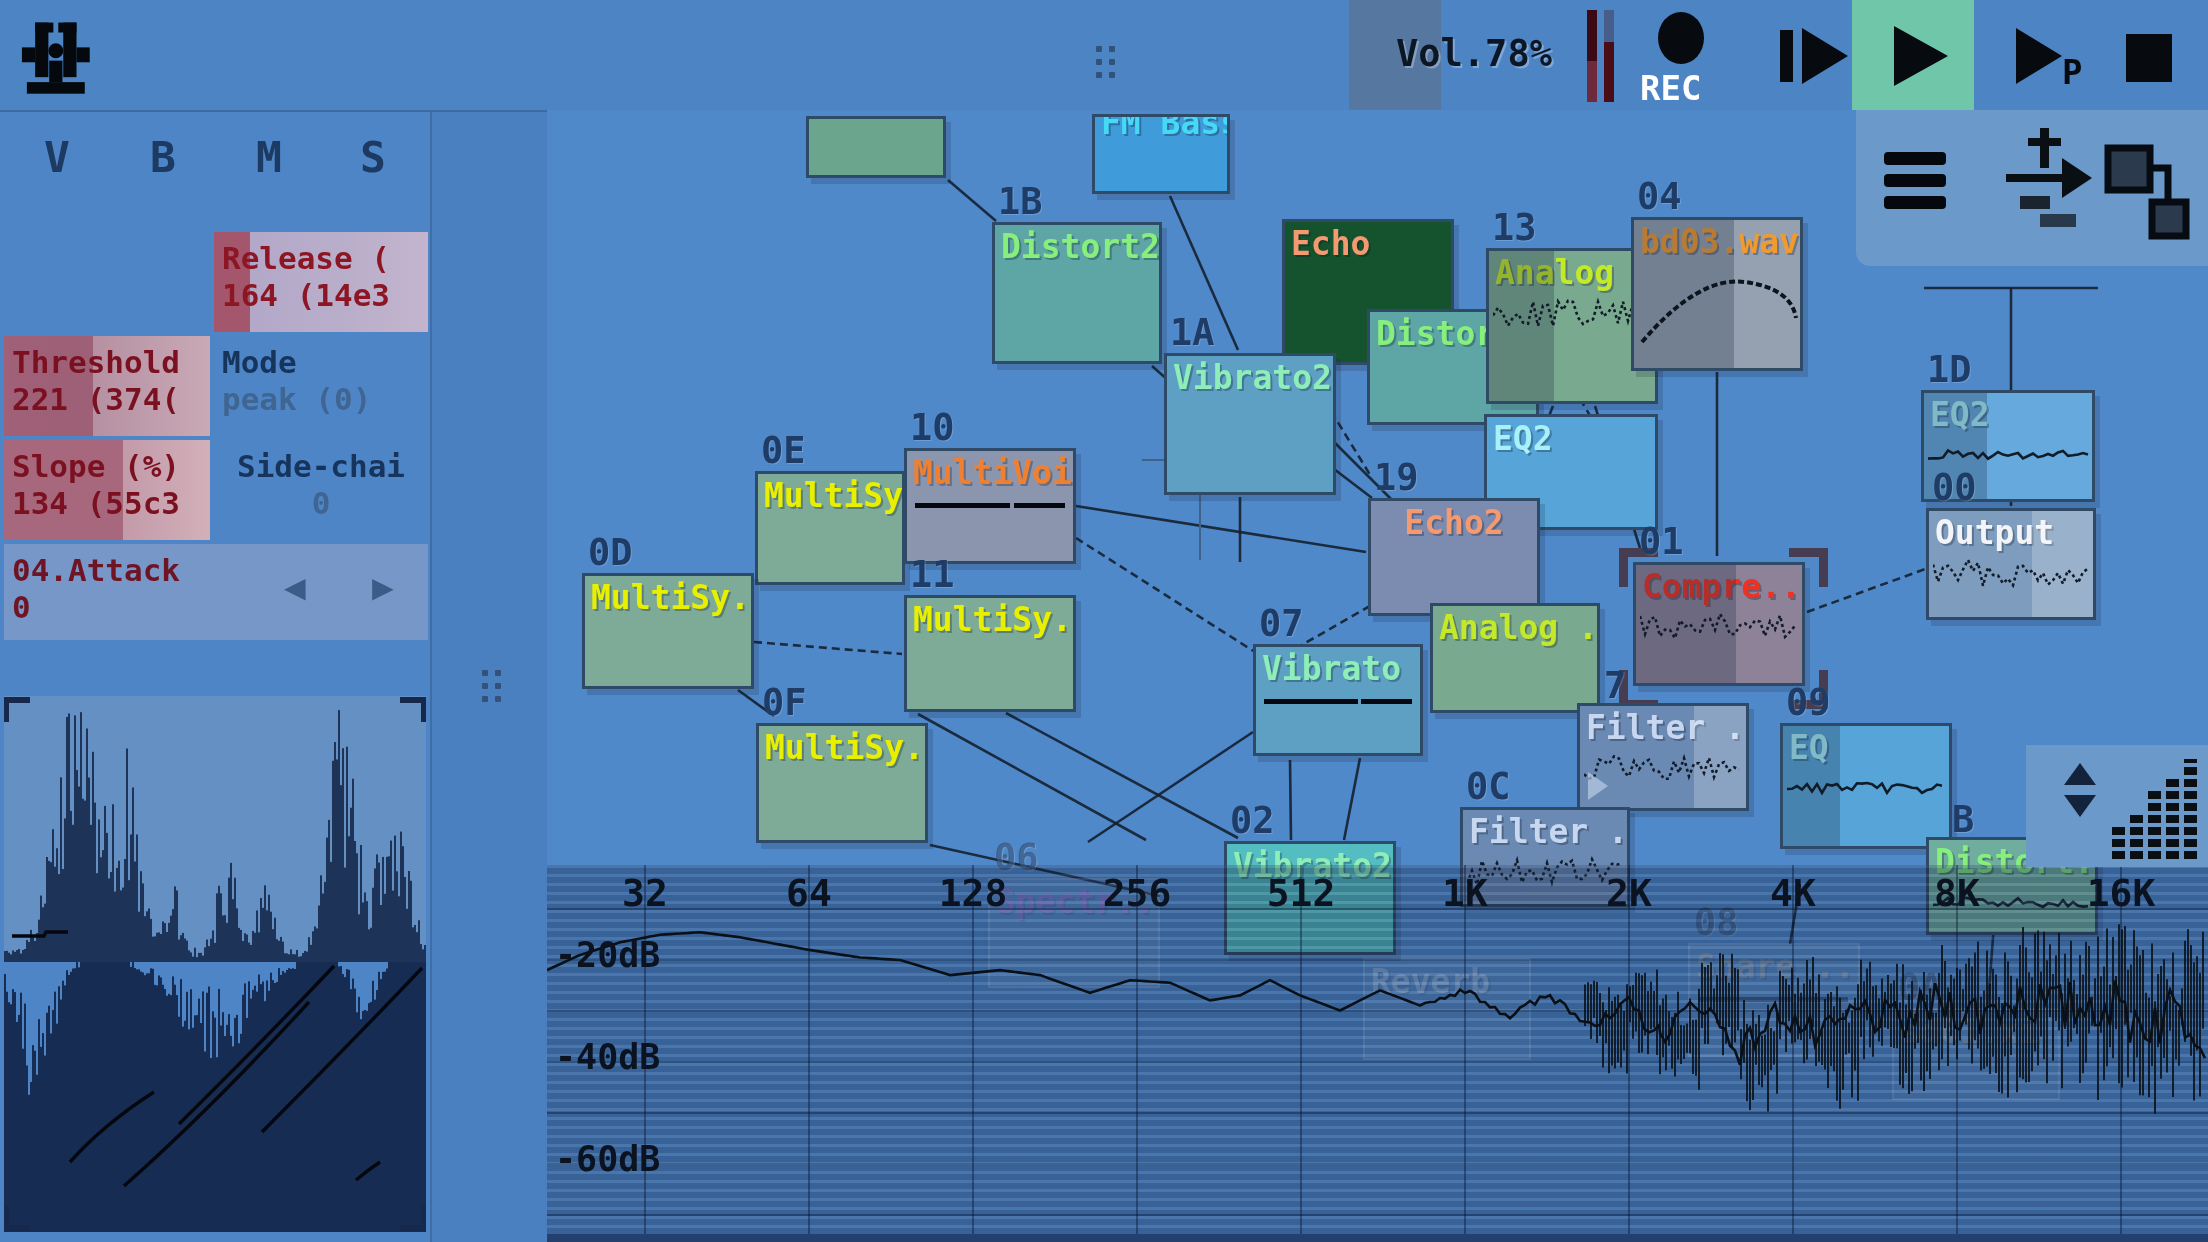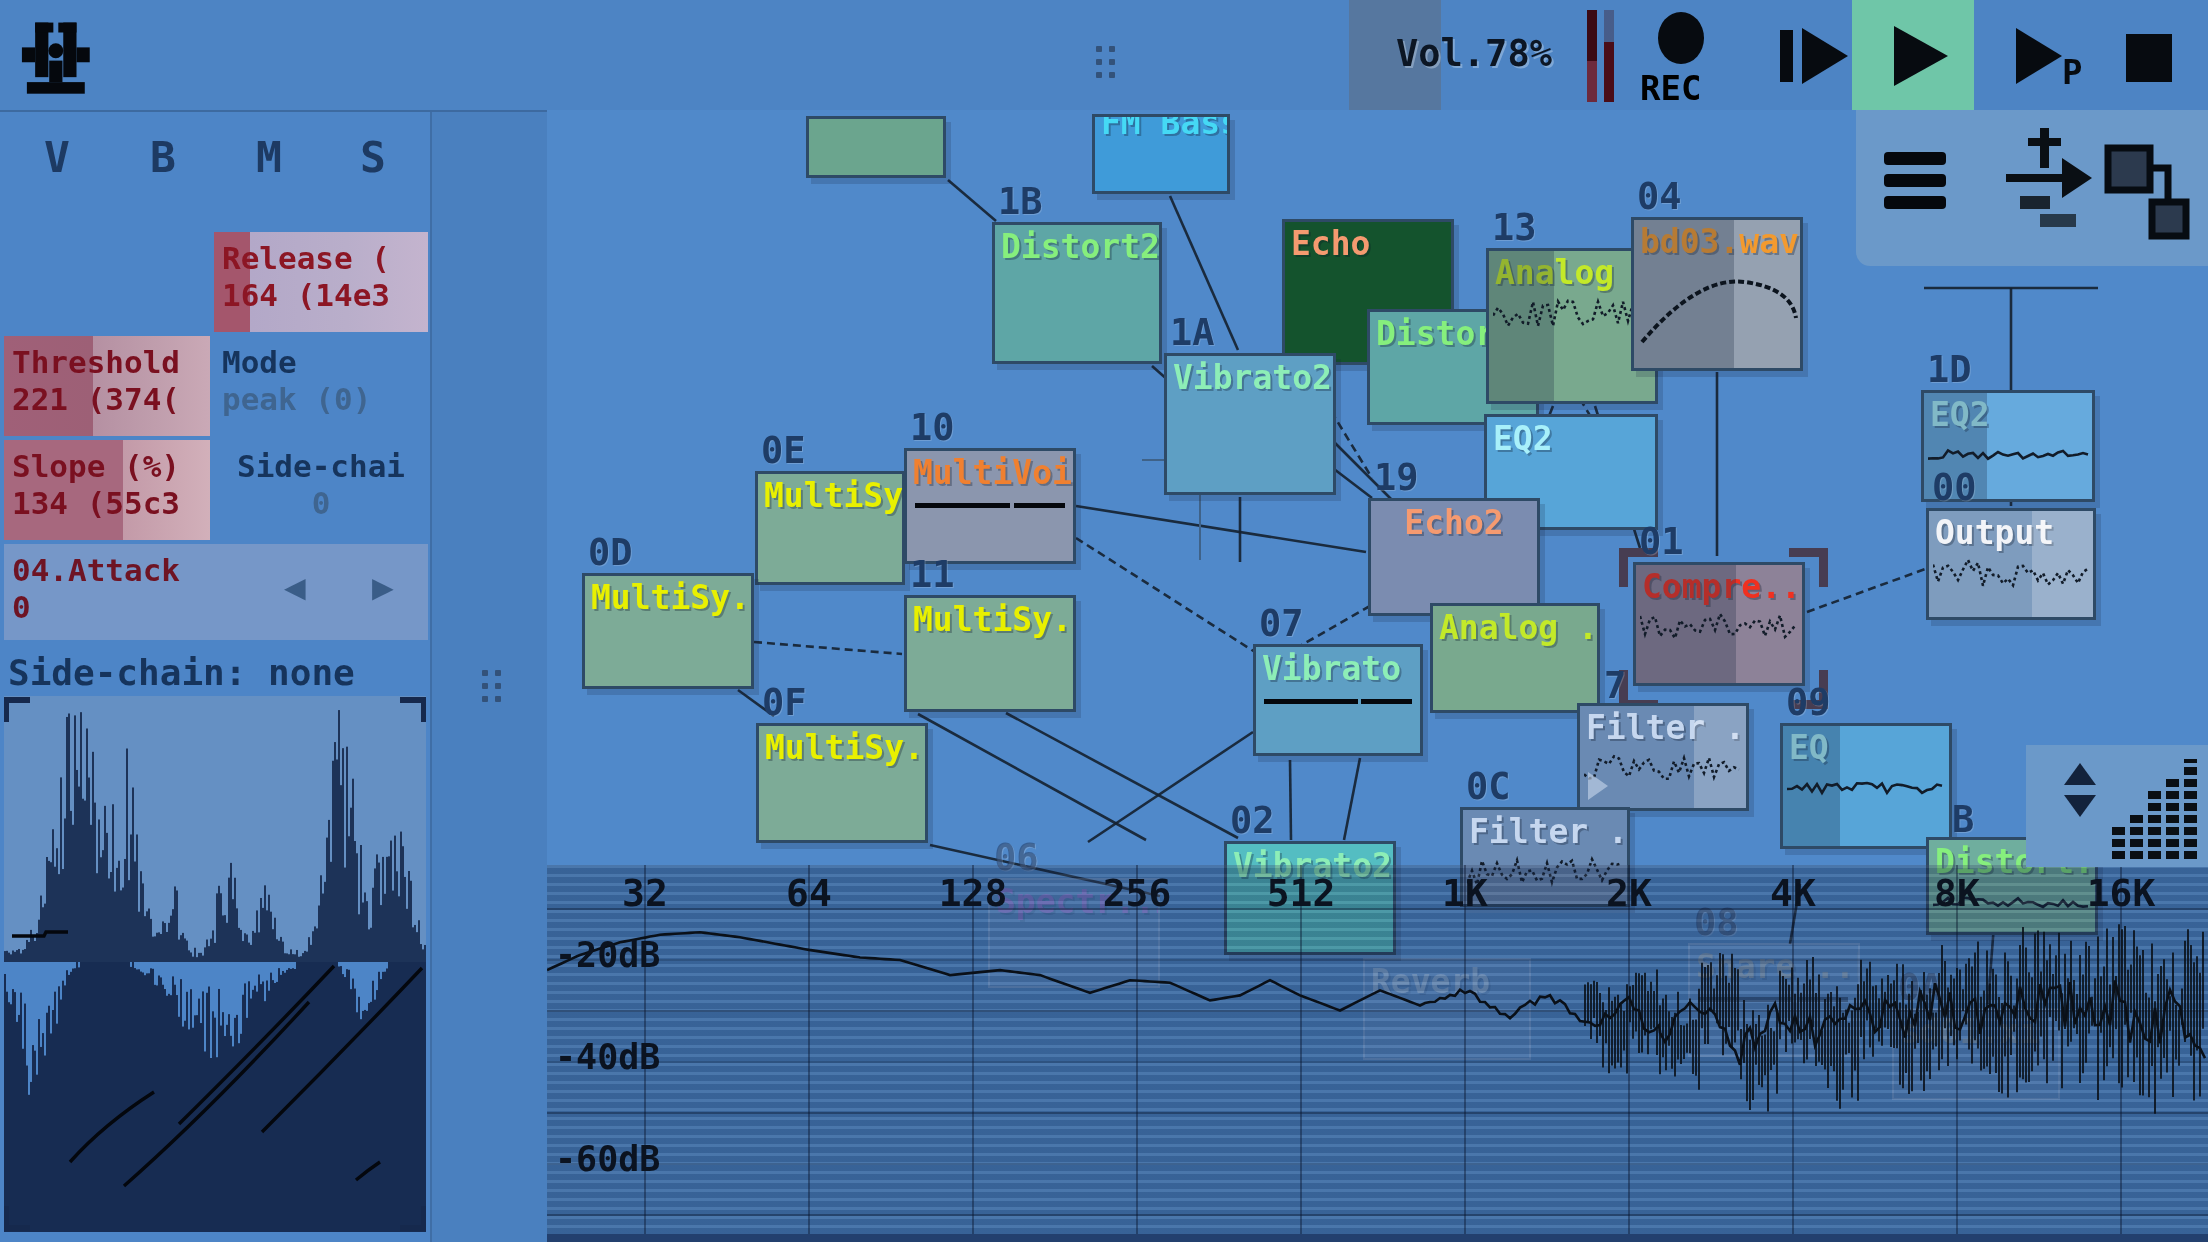--- a/index.html
+++ b/index.html
@@ -10,21 +10,21 @@
           border-bottom:2px solid rgba(25,45,75,.30);}
   #logo{position:absolute;left:12px;top:6px;width:86px;height:96px;}
   .dots{position:absolute;display:grid;grid-template-columns:6px 6px;grid-template-rows:6px 6px 6px;gap:7px;}
   .dots i{background:#33527a;border-radius:1px;}
   #volmeter-slab{position:absolute;left:1349px;top:0;width:92px;height:110px;background:#56779f;}
   #vol-label{position:absolute;left:1396px;top:32px;font-size:37px;font-weight:bold;color:#0c1624;
              text-shadow:2px 2px 0 rgba(220,235,250,.35);}
   .lvlbar{position:absolute;top:10px;width:10px;height:92px;}
   #rec-btn{position:absolute;left:1636px;top:4px;width:86px;height:104px;cursor:pointer;}
   #rec-btn .circ{position:absolute;left:22px;top:8px;width:46px;height:52px;background:#070b10;border-radius:50%;}
-  #rec-btn .rec-t{position:absolute;left:4px;top:64px;font-size:34px;font-weight:bold;color:#000000;}
+  #rec-btn .rec-t{position:absolute;left:4px;top:64px;font-size:34px;font-weight:bold;color:#ffffff;}
   .tbtn{position:absolute;top:0;width:118px;height:110px;}
   .tbtn svg{position:absolute;left:0;top:0;}
   #play-btn-bg{position:absolute;left:1852px;top:0;width:122px;height:110px;background:#6fc6a8;}
   
   #leftpanel{position:absolute;left:0;top:112px;width:430px;height:1130px;background:#4d85c7;}
   #tabs{position:absolute;left:0;top:20px;width:430px;height:70px;}
   .tab{position:absolute;top:0;font-size:43px;font-weight:bold;color:#1d3a63;cursor:pointer;}
   .cell{position:absolute;box-sizing:border-box;padding:8px 8px 0 8px;overflow:hidden;cursor:pointer;}
   .cell .lab,.cell .val{font-size:31px;font-weight:bold;line-height:37px;white-space:pre;}
   .cell.volume{background:linear-gradient(90deg,#5a74a4 0%,#6d6f94 30%,#8f6a84 42%,#7d98b4 55%,#74aac4 72%,#86bccd 100%);}
@@ -164,21 +164,20 @@
     <div class="cell plain" style="left:214px;top:328px;width:214px;height:100px;text-align:center;">
       <div class="lab">Side-chai</div>
         <div class="val">0</div>
     </div>
     <div id="attack-row">
       <div class="lab">04.Attack</div>
       <div class="val">0</div>
       <span class="arr" style="left:280px;">◀</span>
       <span class="arr" style="left:368px;">▶</span>
     </div>
-    <div id="sidechain-label">Side-chain: none</div>
     <svg id="scope" viewBox="0 0 422 536" width="422" height="536">
         <rect x="0" y="0" width="422" height="266" fill="#6e94c2" opacity="0.75"></rect>
         <rect x="0" y="266" width="422" height="270" fill="#172c52"></rect>
         <rect x="0" y="255.07353901085156" width="2" height="10.92646098914843" fill="#1d3358"></rect>
         <rect x="0" y="266" width="2" height="11.990778505297278" fill="#4d85c7"></rect>
         <rect x="2" y="254.8652817845798" width="2" height="11.134718215420202" fill="#1d3358"></rect>
         <rect x="2" y="266" width="2" height="29.71501834686804" fill="#4d85c7"></rect>
         <rect x="4" y="256.64248288035776" width="2" height="9.357517119642257" fill="#1d3358"></rect>
         <rect x="4" y="266" width="2" height="40.235947283419115" fill="#4d85c7"></rect>
         <rect x="6" y="258.35748548640237" width="2" height="7.642514513597616" fill="#1d3358"></rect>

